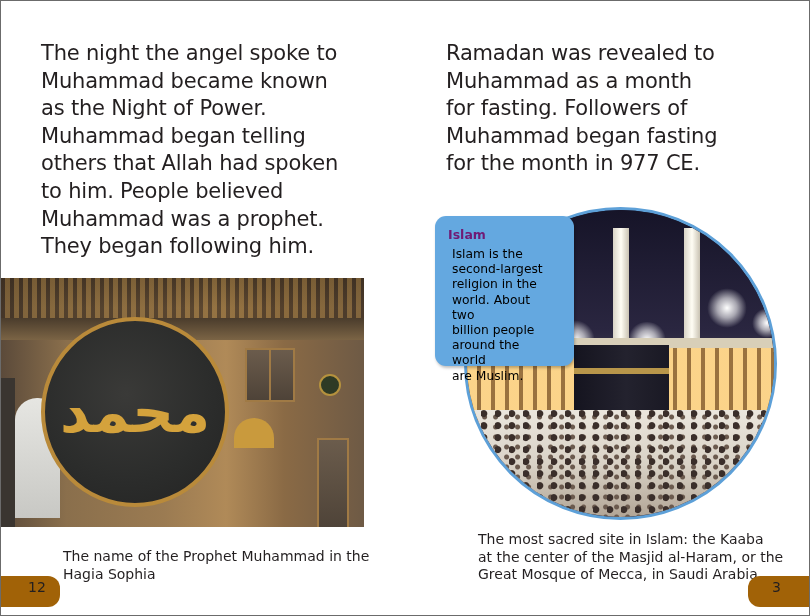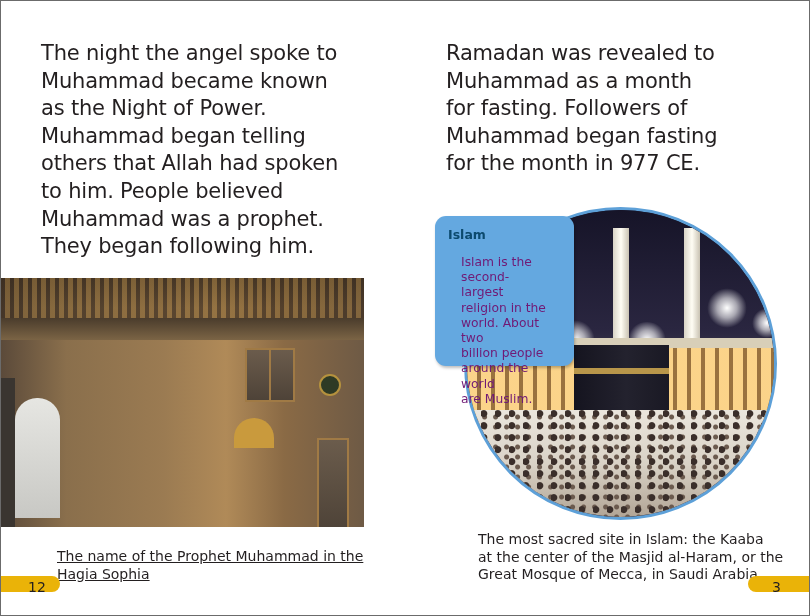--- a/index.html
+++ b/index.html
@@ -63,21 +63,21 @@
     font-family: "DejaVu Sans", sans-serif; font-size: 58px; color: #d4a23c; font-weight: bold;
   }
   .small-medallion {
     position: absolute; left: 318px; top: 96px; width: 22px; height: 22px; border-radius: 50%;
     background: #2e3a25; border: 2px solid #b5923e; box-sizing: border-box;
   }
   .caption {
     position: absolute; font-size: 14px; line-height: 17.5px; color: #231f20; margin: 16px;
     white-space: pre-line;
   }
-  #left-caption { left: 41px; top: 532px; width: 320px; text-decoration: underline; }
+  #left-caption { left: 47px; top: 532px; width: 320px; }
   #right-caption { left: 462px; top: 515px; width: 320px; }
 
   
   .photo-circle {
     position: absolute; left: 464px; top: 207px; width: 313px; height: 313px; border-radius: 50%;
     overflow: hidden; box-sizing: border-box; border: 3px solid #5da0d8;
     background: #1c1a2e;
   }
   .photo-circle .sky {
     position: absolute; left: 0; top: 0; width: 100%; height: 150px;
@@ -113,25 +113,25 @@
       radial-gradient(circle at 20% 30%, #3a2e2a 0 3px, transparent 4px) 0 0/14px 12px,
       radial-gradient(circle at 60% 70%, #6b5a4e 0 2px, transparent 3px) 0 0/11px 10px,
       linear-gradient(180deg, #ebe6dd 0%, #d9d2c6 45%, #a89a8a 100%);
   }
 
   .callout {
     position: absolute; left: 435px; top: 216px; width: 139px; height: 150px;
     background: #64a8e0; border-radius: 11px; box-sizing: border-box; padding: 11px 14px 0 13px;
     box-shadow: 1px 2px 3px rgba(0,0,0,0.25);
   }
-  .callout-title { font-size: 12.5px; font-weight: bold; color: #0c4a6e; margin: 0 0 5px 0; }
-  .callout-body { font-size: 12.3px; line-height: 15.2px; color: #701a75; margin: 13px; white-space: pre-line; }
+  .callout-title { font-size: 12.5px; font-weight: bold; color: #701a75; margin: 0 0 5px 0; }
+  .callout-body { font-size: 12.3px; line-height: 15.2px; color: #000000; margin: 4px; white-space: pre-line; }
 
   .page-num {
-    position: absolute; top: 576px; height: 16px; background: #eab308;
+    position: absolute; top: 576px; height: 31px; background: #a16207;
     font-size: 14px; line-height: 23px; color: #231f20;
   }
   #page-num-left { left: 1px; width: 59px; border-radius: 0 12px 12px 0; padding-left: 27px; box-sizing: border-box; }
   #page-num-right { right: 1px; width: 61px; border-radius: 12px 0 0 12px; padding-left: 24px; box-sizing: border-box; }
 </style>
 </head>
 <body>
 
 <div class="page-frame"></div>
 
@@ -147,20 +147,23 @@
 <div class="photo-left">
   <div class="balcony"></div>
   <div class="band"></div>
   <div class="pillar"></div>
   <div class="window"></div>
   <div class="panel" style="left:244px;top:70px;width:22px;height:50px;"></div>
   <div class="panel" style="left:268px;top:70px;width:22px;height:50px;"></div>
   <div class="panel" style="left:316px;top:160px;width:28px;height:89px;"></div>
   <div class="arch-gold"></div>
   <div class="small-medallion"></div>
+  <div class="medallion">
+    <div class="calligraphy">محمد</div>
+  </div>
 </div>
 
 <p id="left-caption" class="caption">The name of the Prophet Muhammad in the
 Hagia Sophia</p>
 
 <div id="page-num-left" class="page-num">12</div>
 
 <p id="right-text" class="body-text">Ramadan was revealed to
 Muhammad as a month
 for fasting. Followers of

